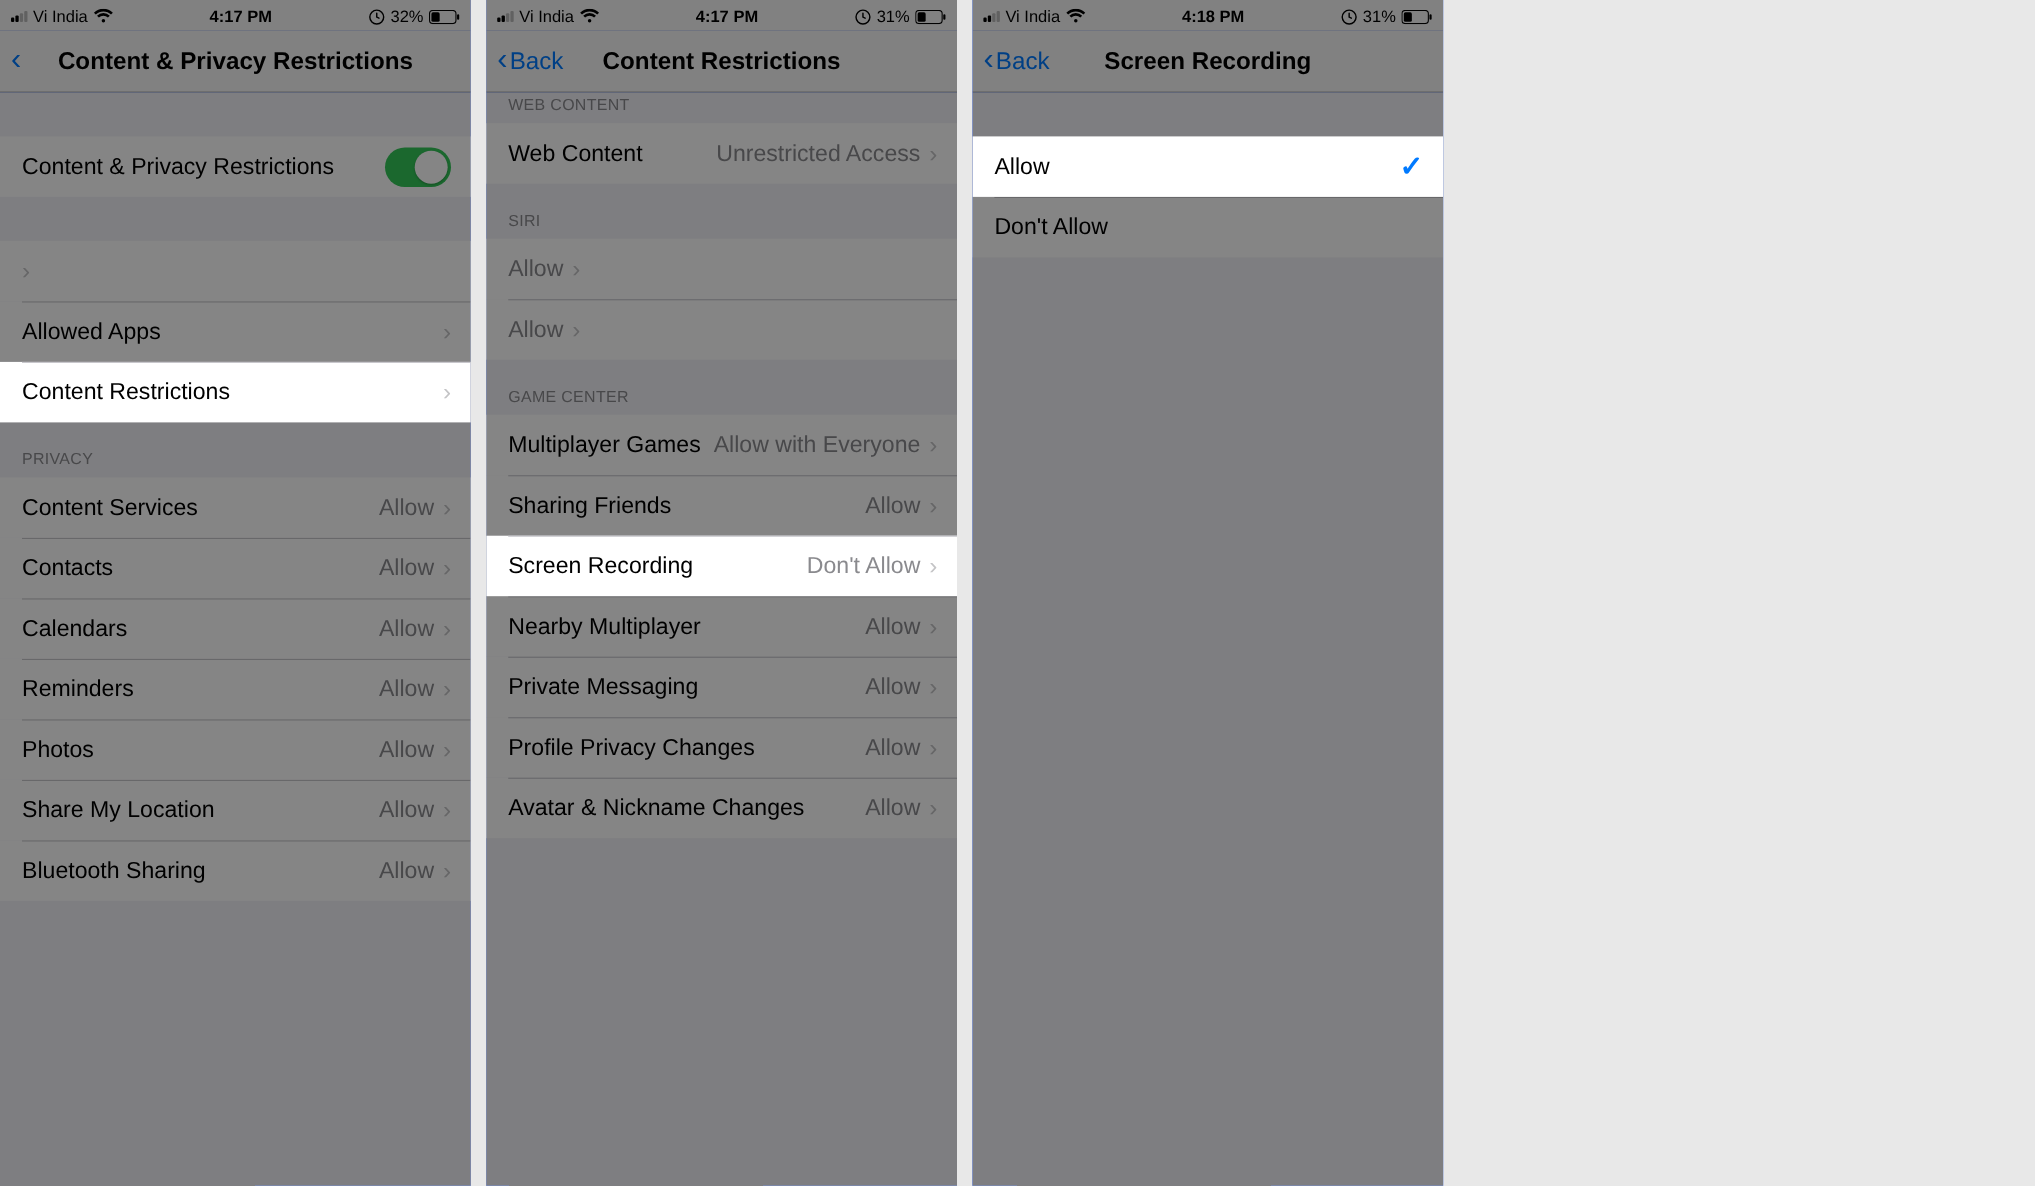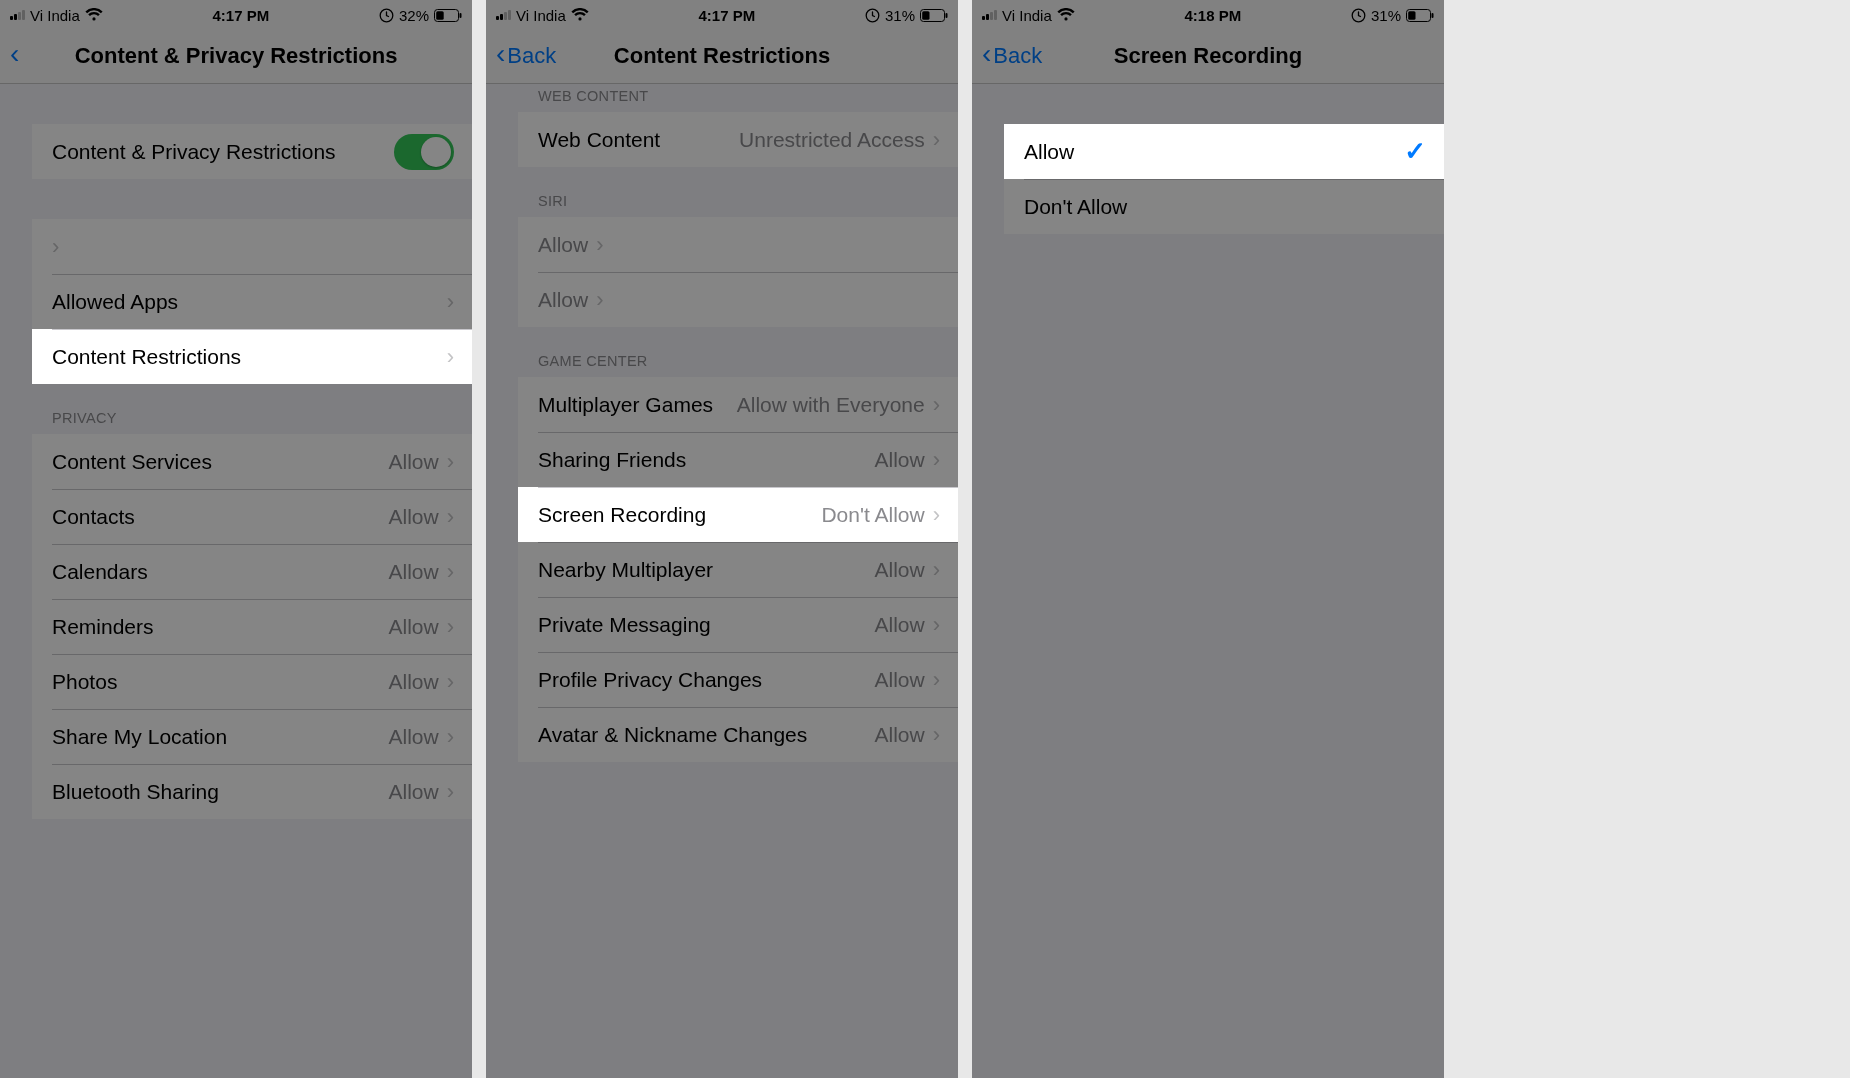--- a/index.html
+++ b/index.html
@@ -7,21 +7,21 @@
     background: #e8e8e8;
     font-family: -apple-system, "Helvetica Neue", Helvetica, Arial, sans-serif;
     display: flex;
     gap: 14px;
     padding: 0;
     width: 1850px;
     height: 1078px;
     overflow: hidden;
   }
   .phone {
-    width: 472px;
+    width: 428px;
     height: 1078px;
     background: #1d4ed8;
     position: relative;
     overflow: hidden;
     flex-shrink: 0;
   }
   .dim-overlay {
     position: absolute;
     inset: 0;
     background: rgba(0,0,0,0.48);
@@ -70,21 +70,20 @@
     text-align: center;
     font-size: 22px;
     font-weight: 600;
     color: #000;
   }
   .scroll-area {
     position: absolute;
     top: 84px; left:0; right:0; bottom:0;
     overflow: hidden;
     background: #f2f2f7;
-    padding-left: 32px;
   }
   .spacer { height: 40px; }
   .group-header {
     font-size: 14.5px;
     color: #8a8a8e;
     text-transform: uppercase;
     padding: 26px 20px 8px 20px;
     letter-spacing: 0.3px;
   }
   .row {

